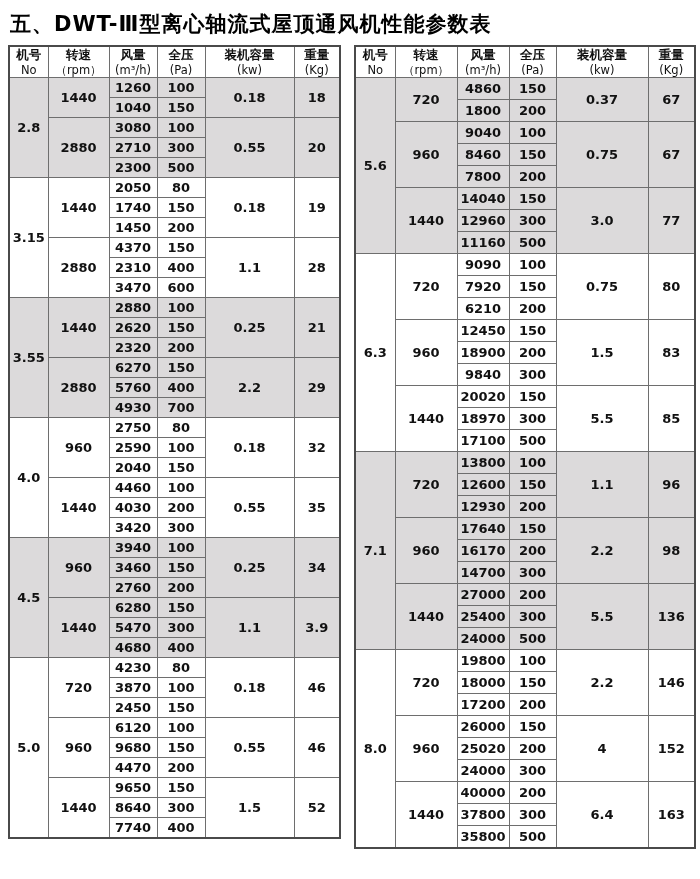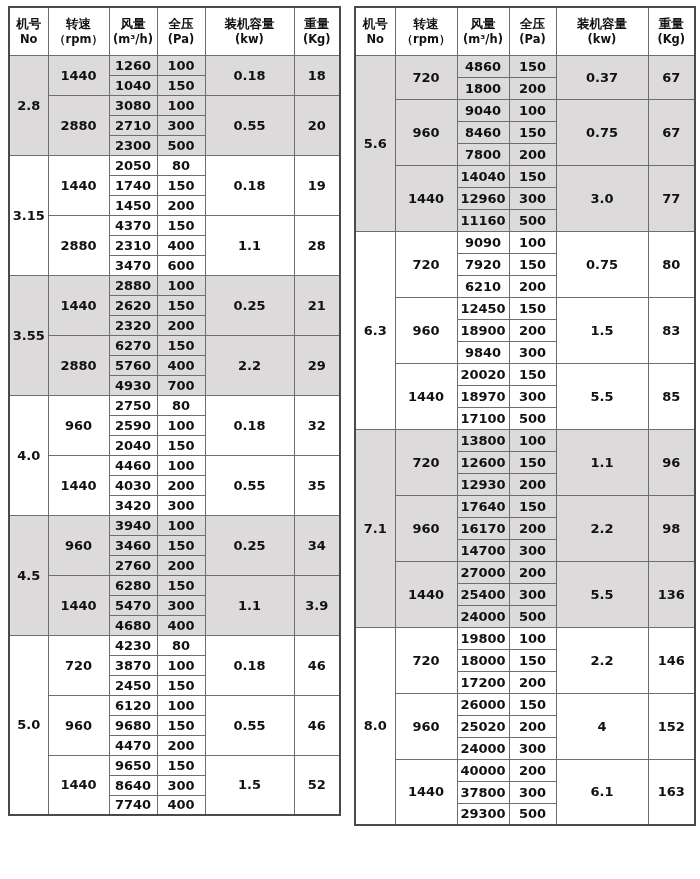--- a/index.html
+++ b/index.html
@@ -31,40 +31,41 @@
   table.spec th, table.spec td {
     border: 1px solid #6e6e6e;
     text-align: center;
     vertical-align: middle;
     padding: 0 1px;
     font-weight: bold;
     background: #ffffff;
     overflow: hidden;
   }
   table.spec th {
-    height: 48px;
+    height: 31px;
     font-size: 12.5px;
     line-height: 1.25;
     background: #ffffff;
   }
   table.spec td {
     font-size: 13px;
   }
   table.tbl-left  { width: 331px; }
   table.tbl-right { width: 340px; }
   table.tbl-left  td { height: 20px; }
   table.tbl-right td { height: 22px; }
   td.shaded, th.shaded { background: #dcdadb !important; }
-  .hdr-sub { font-size: 11.5px; font-weight: bold; }
+  .hdr-sub { font-size: 11.5px; font-weight: normal; }
   .hdr-line { display: block; }
 </style>
 </head>
 <body>
 
 <div class="page">
+  <div class="doc-title">五、DWT-Ⅲ型离心轴流式屋顶通风机性能参数表</div>
 
   <div class="tables-wrap">
 
     <table class="spec tbl-left">
       <colgroup>
         <col style="width:39px">
           <col style="width:61px">
           <col style="width:48px">
         <col style="width:48px">
           <col style="width:89px">
@@ -499,28 +500,28 @@
             <td>200</td>
           </tr>
           <tr>
             <td>24000</td>
             <td>300</td>
           </tr>
           <tr>
             <td rowspan="3">1440</td>
             <td>40000</td>
             <td>200</td>
-            <td rowspan="3">6.1</td>
+            <td rowspan="3">6.4</td>
             <td rowspan="3">163</td>
           </tr>
           <tr>
             <td>37800</td>
             <td>300</td>
           </tr>
           <tr>
-            <td>29300</td>
+            <td>35800</td>
             <td>500</td>
           </tr>
         </tbody>
     </table>
 
   </div>
 </div>
 
 </body></html>

